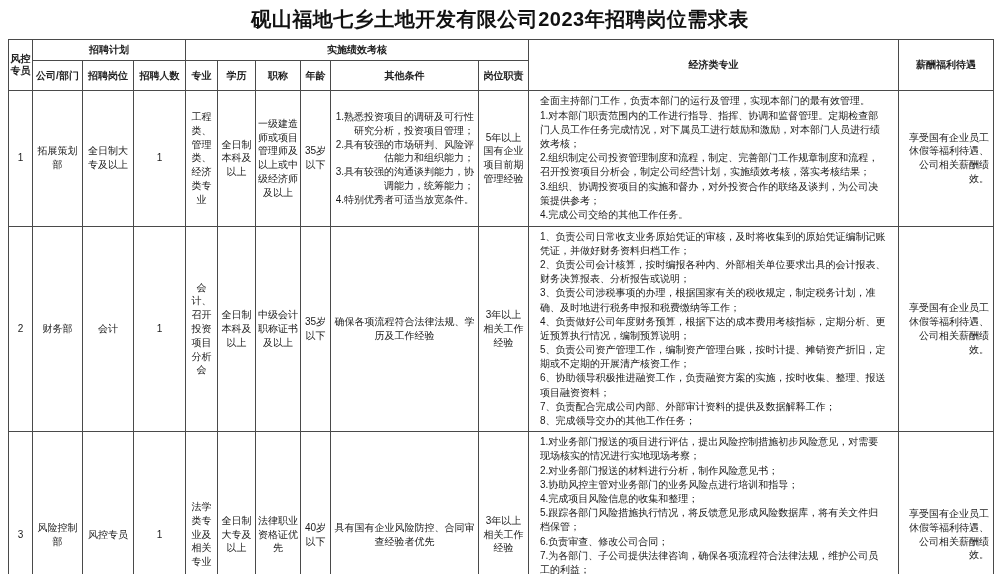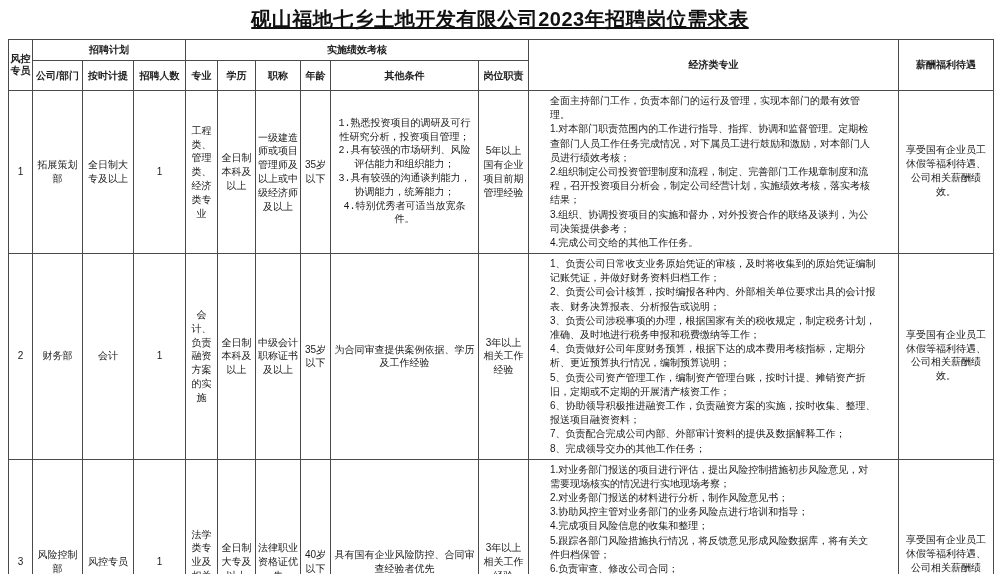--- a/index.html
+++ b/index.html
@@ -11,21 +11,20 @@
     overflow: hidden;
   }
   .page { width: 1000px; height: 574px; background: #fff; }
   .doc-title {
     text-align: center;
     font-size: 20px;
     font-weight: bold;
     padding-top: 6px;
     letter-spacing: 0.5px;
     color: #111;
-    text-decoration: underline;
   }
   table.req-table {
     border-collapse: collapse;
     table-layout: fixed;
     width: 985px;
     margin: 6px 0 0 8px;
   }
   .req-table th, .req-table td {
     border: 1px solid #4a4a4a;
     font-size: 10px;
@@ -36,22 +35,22 @@
     word-break: break-all;
     overflow: hidden;
   }
   .req-table th { font-weight: bold; color: #222; }
   .hdr1 { height: 21px; }
   .hdr2 { height: 30px; }
   .row-1 { height: 108px; }
   .row-2 { height: 200px; }
   .row-3 { height: 178px; }
   .pre { white-space: pre-wrap; }
-  td.left { text-align: center; padding: 19px 4px; font-family: Liberation Mono, monospace; }
-  td.duty { text-align: left; padding: 3px 21px; line-height: 1.42; }
+  td.left { text-align: right; padding: 19px 4px; }
+  td.duty { text-align: left; padding: 3px 11px; line-height: 1.42; }
   th.vhead { line-height: 1.25; padding: 0 1px; }
 </style>
 </head>
 <body>
 
 <div class="page">
   <div class="doc-title">砚山福地七乡土地开发有限公司2023年招聘岗位需求表</div>
 
   <table class="req-table">
     <colgroup>
@@ -71,21 +70,21 @@
     <thead>
       <tr class="hdr1">
         <th rowspan="2" class="vhead">风控专员</th>
         <th colspan="3">招聘计划</th>
         <th colspan="6">实施绩效考核</th>
         <th rowspan="2">经济类专业</th>
         <th rowspan="2">薪酬福利待遇</th>
       </tr>
       <tr class="hdr2">
         <th>公司/部门</th>
-        <th>按时计提</th>
+        <th>招聘岗位</th>
         <th>招聘人数</th>
         <th>专业</th>
         <th>学历</th>
         <th>职称</th>
         <th>年龄</th>
         <th>其他条件</th>
         <th>岗位职责</th>
       </tr>
     </thead>
     <tbody>
@@ -108,25 +107,25 @@
 2.组织制定公司投资管理制度和流程，制定、完善部门工作规章制度和流程，召开投资项目分析会，制定公司经营计划，实施绩效考核，落实考核结果；
 3.组织、协调投资项目的实施和督办，对外投资合作的联络及谈判，为公司决策提供参考；
 4.完成公司交给的其他工作任务。</td>
         <td class="left">享受国有企业员工休假等福利待遇、公司相关薪酬绩效。</td>
       </tr>
       <tr class="row-2">
         <td>2</td>
         <td>财务部</td>
         <td>会计</td>
         <td>1</td>
-        <td>会计、负责融资方案的实施</td>
+        <td>会计、召开投资项目分析会</td>
         <td>全日制本科及以上</td>
         <td>中级会计职称证书及以上</td>
         <td>35岁以下</td>
-        <td>为合同审查提供案例依据、学历及工作经验</td>
+        <td>确保各项流程符合法律法规、学历及工作经验</td>
         <td>3年以上相关工作经验</td>
         <td class="duty pre">1、负责公司日常收支业务原始凭证的审核，及时将收集到的原始凭证编制记账凭证，并做好财务资料归档工作；
 2、负责公司会计核算，按时编报各种内、外部相关单位要求出具的会计报表、财务决算报表、分析报告或说明；
 3、负责公司涉税事项的办理，根据国家有关的税收规定，制定税务计划，准确、及时地进行税务申报和税费缴纳等工作；
 4、负责做好公司年度财务预算，根据下达的成本费用考核指标，定期分析、更近预算执行情况，编制预算说明；
 5、负责公司资产管理工作，编制资产管理台账，按时计提、摊销资产折旧，定期或不定期的开展清产核资工作；
 6、协助领导积极推进融资工作，负责融资方案的实施，按时收集、整理、报送项目融资资料；
 7、负责配合完成公司内部、外部审计资料的提供及数据解释工作；
 8、完成领导交办的其他工作任务；</td>
         <td class="left">享受国有企业员工休假等福利待遇、公司相关薪酬绩效。</td>

